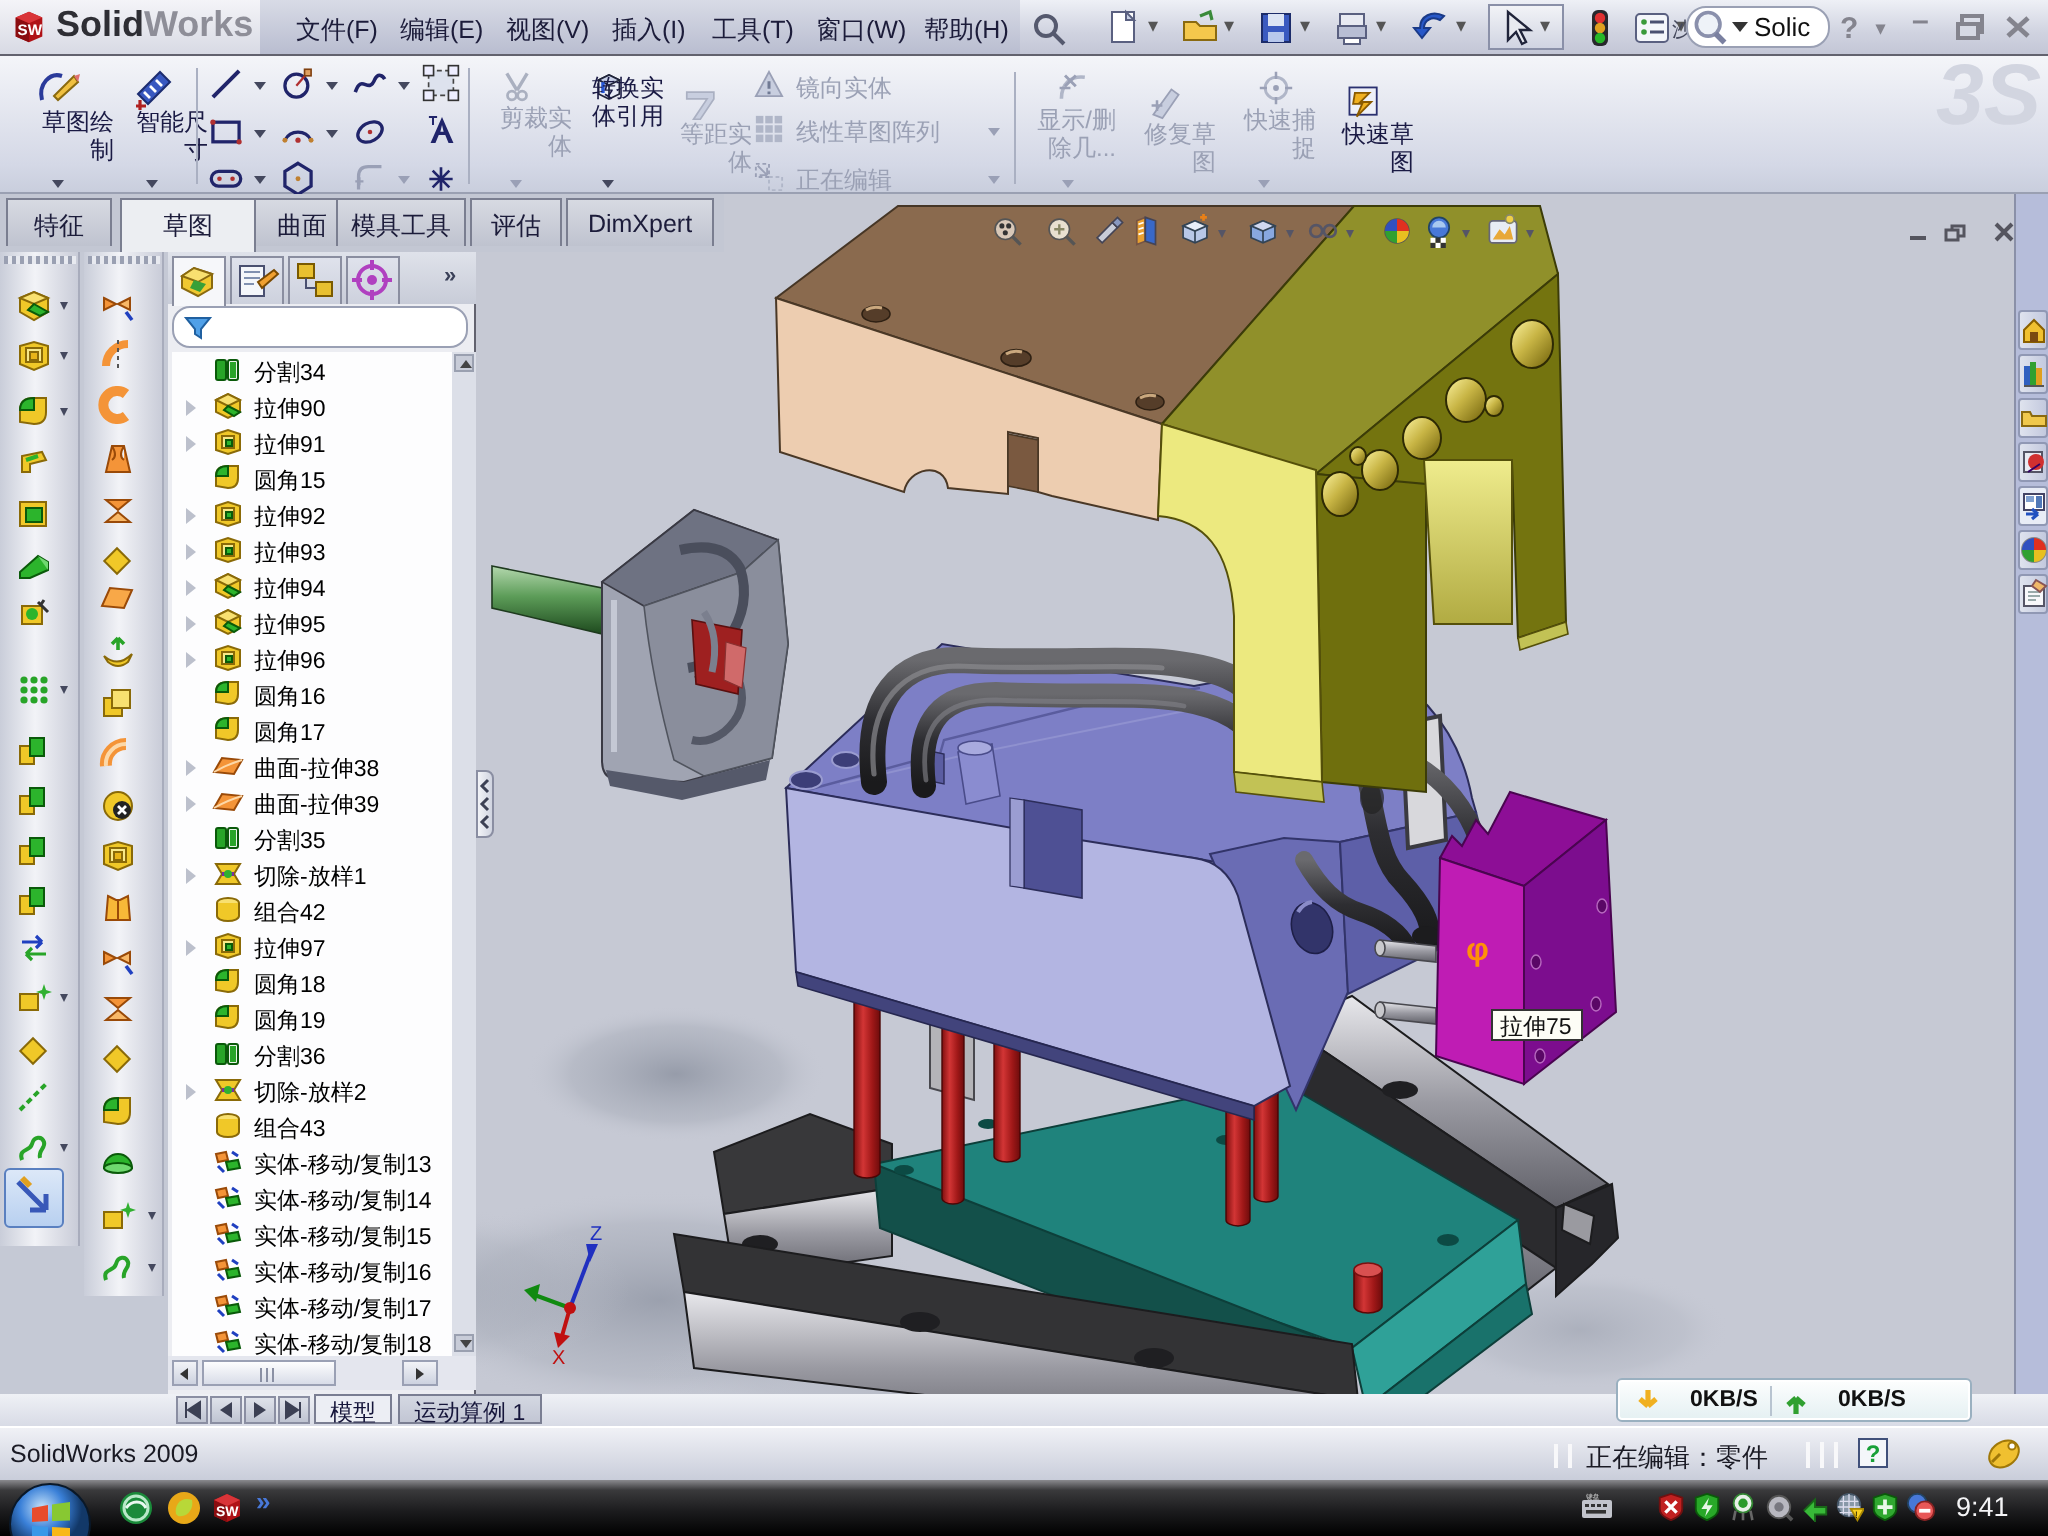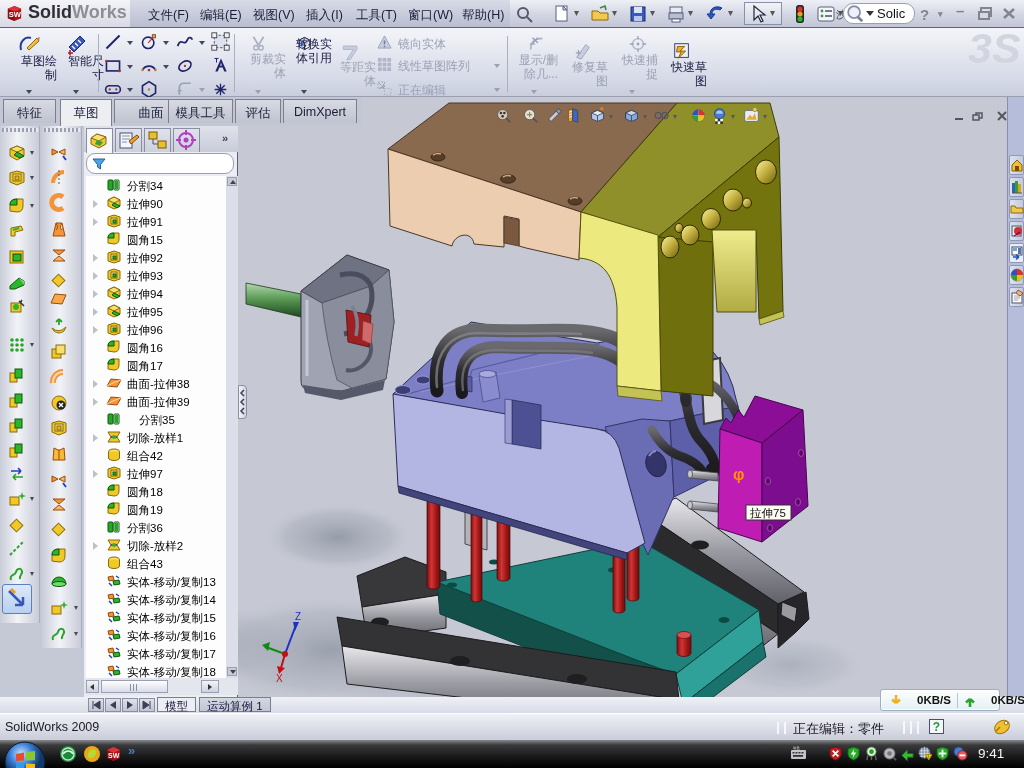--- a/index.html
+++ b/index.html
@@ -561,21 +561,21 @@
     <div class="dropArrow" style="left:629px;top:62px;border-top-color:#9aa0b6"></div>
     <svg class="abs" style="left:672px;top:13px;width:20px;height:20px" viewBox="0 0 22 22">
         <rect x="3" y="3" width="15" height="15" fill="#eef0f8" stroke="#2a3070"></rect>
         <path d="M6 6 L14 6 L9 11 L15 11 L7 19 L10 12 L5 12 Z" fill="#f0b020" stroke="#8a5a00"></path>
       </svg>
     <div class="cmdlabel" style="left:655px;top:32px;width:52px">快速草<br>图</div>
   </div>
   </div>
   <div class="abs" id="tabstrip">
     <div class="ctab" style="left:3px;width:53px">特征</div>
-    <div class="ctab active" style="left:60px;width:52px">草图</div>
+    <div class="ctab active" style="left:60px;width:68px">草图</div>
     <div class="ctab" style="left:114px;width:74px">曲面</div>
     <div class="ctab" style="left:168px;width:65px">模具工具</div>
     <div class="ctab" style="left:235px;width:46px">评估</div>
     <div class="ctab" style="left:283px;width:74px">DimXpert</div>
   </div>
   <div class="abs" id="leftpanel">
     <div class="vtoolbar" style="left:0;width:40px;height:497px"></div>
     <div class="vtoolbar" style="left:42px;width:40px;height:522px"></div>
     <div class="abs" style="left:2px;top:2px;width:36px;height:4px;background:repeating-linear-gradient(90deg,#9aa0b2 0 2px,#e8eaf0 2px 4px)"></div>
     <div class="abs" style="left:44px;top:2px;width:36px;height:4px;background:repeating-linear-gradient(90deg,#9aa0b2 0 2px,#e8eaf0 2px 4px)"></div>
@@ -859,21 +859,21 @@
       <div class="abs" style="left:20px;top:217px;width:16px;height:16px"><svg width="16" height="16" viewBox="0 0 16 16">
           <polygon points="1,11 5,4 15,5 11,12" fill="#f49438" stroke="#9a4a08"></polygon>
           <path d="M1 11 Q8 7 15 5" stroke="#fcd8a8" fill="none"></path>
         </svg></div>
       <div class="titem" style="left:41px;top:219px">曲面-拉伸39</div>
       <div class="abs" style="left:20px;top:235px;width:16px;height:16px"><svg width="16" height="16" viewBox="0 0 16 16">
           <rect x="2" y="3" width="5" height="10" rx="1" fill="#28a428" stroke="#0a5a0a"></rect>
           <rect x="8" y="3" width="5" height="10" rx="1" fill="#e8f4e8" stroke="#0a5a0a"></rect>
           <rect x="9" y="4" width="3" height="8" fill="#28a428"></rect>
         </svg></div>
-      <div class="titem" style="left:53px;top:237px">分割35</div>
+      <div class="titem" style="left:41px;top:237px">分割35</div>
       <div class="texp" style="left:7px;top:258px"></div>
       <div class="abs" style="left:20px;top:253px;width:16px;height:16px"><svg width="16" height="16" viewBox="0 0 16 16">
           <polygon points="2,3 14,3 11,8 14,13 2,13 5,8" fill="#f0c828" stroke="#8a6a08"></polygon>
           <path d="M5 8 L11 8" stroke="#7a30a0" stroke-width="2"></path>
           <circle cx="8" cy="8" r="2" fill="#30b030"></circle>
         </svg></div>
       <div class="titem" style="left:41px;top:255px">切除-放样1</div>
       <div class="abs" style="left:20px;top:271px;width:16px;height:16px"><svg width="16" height="16" viewBox="0 0 16 16">
           <ellipse cx="8" cy="4.5" rx="5.5" ry="2.5" fill="#f8e070" stroke="#8a6a08"></ellipse>
           <path d="M2.5 4.5 L2.5 11 A5.5 2.5 0 0 0 13.5 11 L13.5 4.5" fill="#f0c828" stroke="#8a6a08"></path>
@@ -1017,21 +1017,21 @@
         <path d="M10 2 L4 6 L10 10 Z" fill="#3c4054"></path>
       </svg></div>
     <div class="navbtn" style="left:122px"><svg width="14" height="12" viewBox="0 0 14 12">
         <path d="M4 2 L10 6 L4 10 Z" fill="#3c4054"></path>
       </svg></div>
     <div class="navbtn" style="left:139px"><svg width="14" height="12" viewBox="0 0 14 12">
         <path d="M10 2 L10 10 M3 2 L9 6 L3 10 Z" stroke="#3c4054" fill="#3c4054"></path>
       </svg></div>
     <div class="mtab" style="left:157px;background:#eceef4">模型</div>
     <div class="mtab" style="left:199px">运动算例 1</div>
-    <div class="abs" style="left:880px;top:-8px;width:120px;height:22px;background:linear-gradient(#fdfefe,#e4f0f2);border:1px solid #9ab0c0;border-radius:3px;box-shadow:0 0 0 1px #fff inset">
+    <div class="abs" style="left:808px;top:-8px;width:178px;height:22px;background:linear-gradient(#fdfefe,#e4f0f2);border:1px solid #9ab0c0;border-radius:3px;box-shadow:0 0 0 1px #fff inset">
       <svg class="abs" style="left:8px;top:4px" width="14" height="14" viewBox="0 0 14 14">
         <path d="M7 1 L7 9 M7 9 L3 5.5 M7 9 L11 5.5" stroke="#f0b020" stroke-width="2.6" fill="none"></path>
       </svg>
       <div class="abs" style="left:36px;top:4px;font-size:11.5px;color:#111;font-weight:bold">0KB/S</div>
       <div class="abs" style="left:76px;top:3px;width:1px;height:15px;background:#b8c4d0"></div>
       <svg class="abs" style="left:82px;top:4px" width="14" height="14" viewBox="0 0 14 14">
         <path d="M7 13 L7 5 M7 5 L3 8.5 M7 5 L11 8.5" stroke="#30a030" stroke-width="2.6" fill="none"></path>
       </svg>
       <div class="abs" style="left:110px;top:4px;font-size:11.5px;color:#111;font-weight:bold">0KB/S</div>
     </div>

